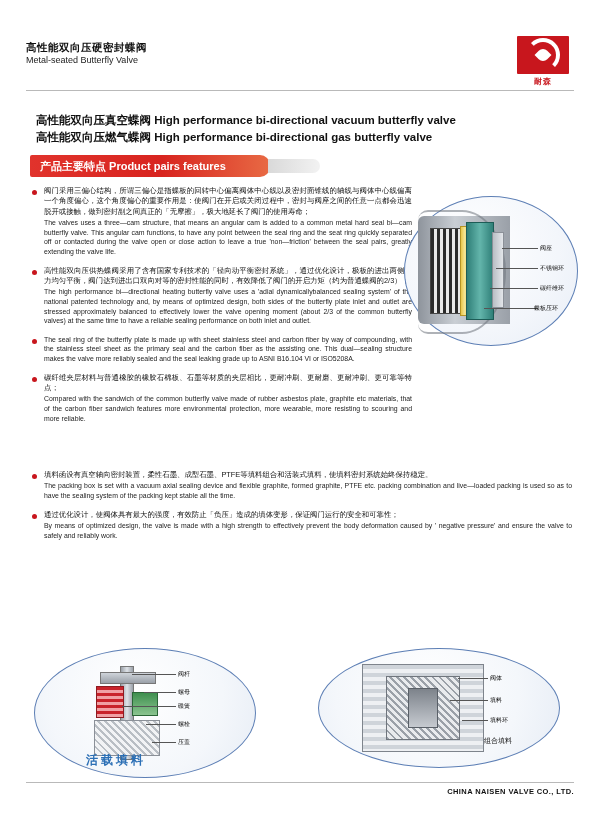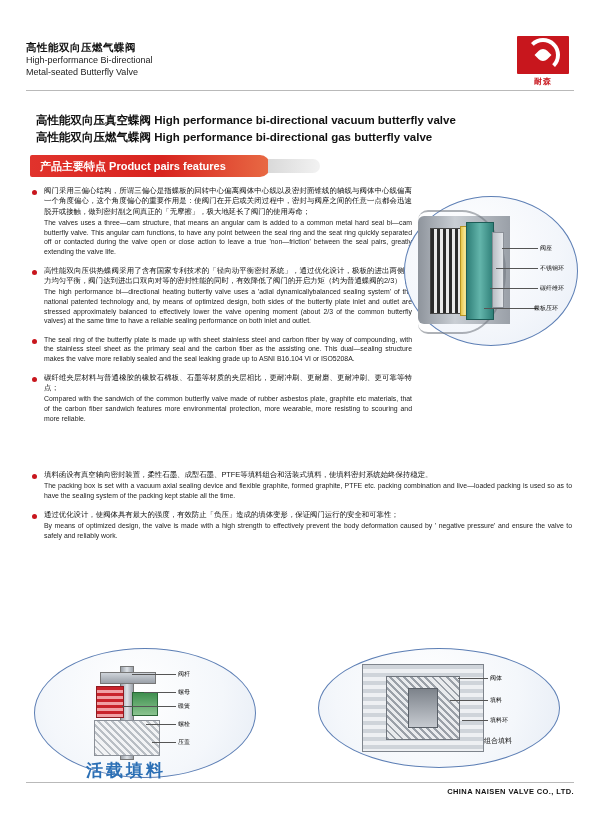--- a/index.html
+++ b/index.html
@@ -318,22 +318,22 @@
     left: 60px; top: 72px;
     width: 64px; height: 34px;
     background: repeating-linear-gradient(45deg,#b9bec4 0 2px,#f2f3f5 2px 5px);
     border: 1px solid #8b9098;
   }
   .fig-bl .lead { position: absolute; height: 1px; background: #555; }
   .fig-bl .lbl { position: absolute; font-size: 6px; color: #111; white-space: nowrap; }
   .fig-bl .caption {
     position: absolute;
     left: 52px;
-    top: 111px;
-    font-size: 17px;
+    top: 104px;
+    font-size: 12px;
     font-weight: bold;
     color: #2b6fb5;
     letter-spacing: 3px;
     white-space: nowrap;
   }
 
   
   .fig-br {
     position: absolute;
     left: 318px;
@@ -401,22 +401,21 @@
     color: #111;
     letter-spacing: 0.4px;
   }
 </style>
 </head>
 <body>
 
 <div class="page">
 
   <div class="header">
-    <div class="header-title-cn">高性能双向压燃气蝶阀</div>
-    <div class="header-title-en1">High-performance Bi-directional</div>
+    <div class="header-title-cn">高性能双向压硬密封蝶阀</div>
     <div class="header-title-en2">Metal-seated Butterfly Valve</div>
     <div class="header-rule"></div>
 
     <div class="logo">
       <div class="logo-mark">
         <div class="swirl"></div>
         <div class="swirl2"></div>
       </div>
       <div class="logo-text">耐森</div>
     </div>

